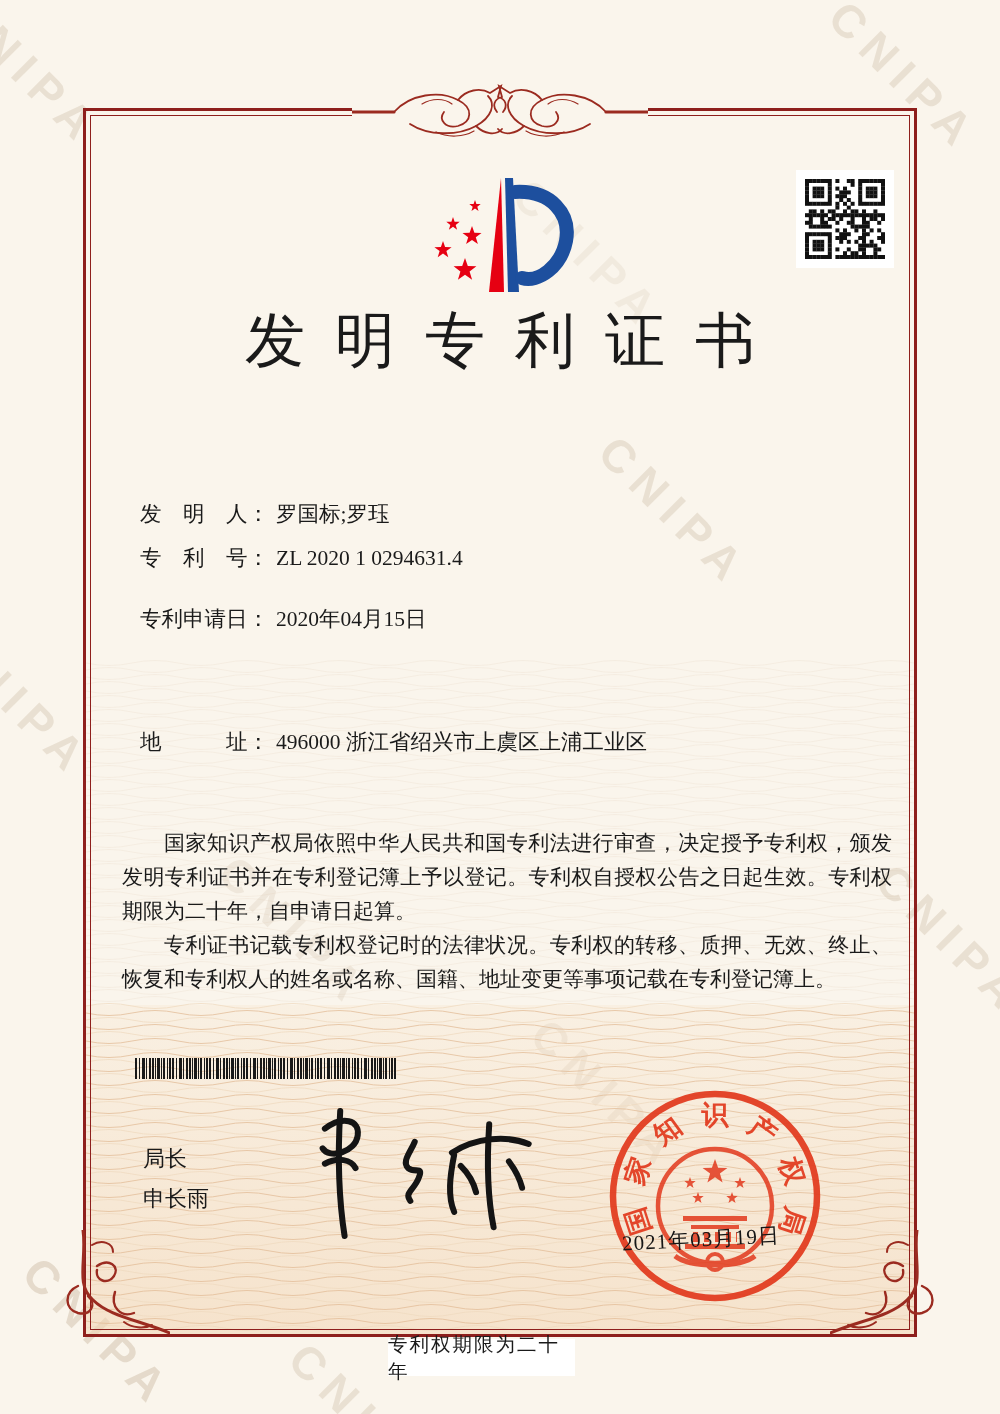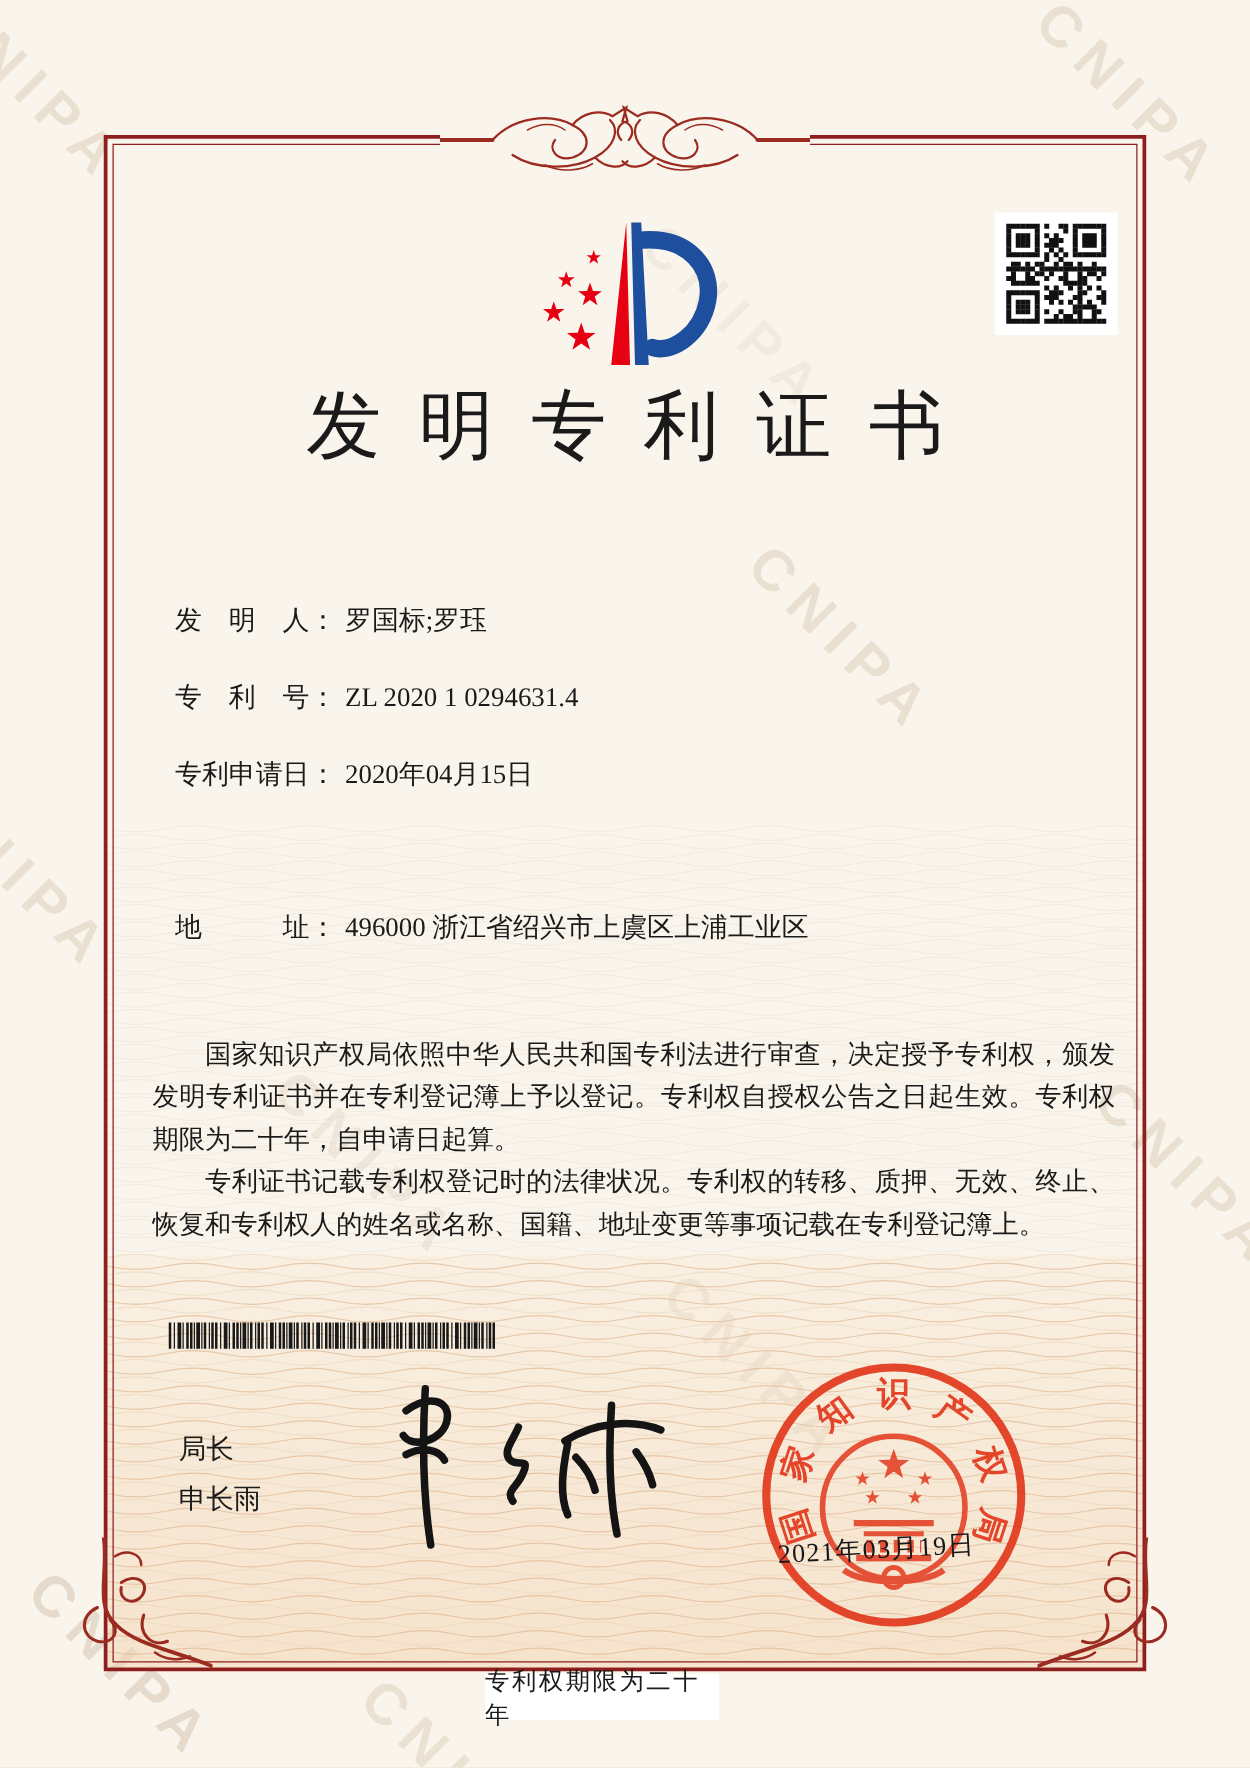--- a/index.html
+++ b/index.html
@@ -461,21 +461,21 @@
         <polygon points="16.0,75.0 18.1,81.1 24.6,81.2 19.4,85.1 21.3,91.3 16.0,87.6 10.7,91.3 12.6,85.1 7.4,81.2 13.9,81.1" fill="#e60012"></polygon>
         <polygon points="38.0,92.0 40.8,100.1 49.4,100.3 42.6,105.5 45.1,113.7 38.0,108.8 30.9,113.7 33.4,105.5 26.6,100.3 35.2,100.1" fill="#e60012"></polygon>
       </g>
     <polygon points="74,12 62,126 77,126" fill="#e60012"></polygon>
     <polygon points="78,12 86,12 92,126 81,126" fill="#1d4f9e"></polygon>
     <path d="M88,26 C124,24 144,48 139,75 C134,101 111,117 95,112" fill="none" stroke="#1d4f9e" stroke-width="14" stroke-linecap="round"></path>
   </svg>
 
   <div class="title">发明专利证书</div>
 
-  <div class="frow" style="top:481px">
+  <div class="frow" style="top:499px">
     <span>发　明　人：</span><span class="fvalue">罗国标;罗珏</span>
   </div>
   <div class="frow" style="top:543px">
     <span>专　利　号：</span><span class="fvalue">ZL 2020 1 0294631.4</span>
   </div>
   <div class="frow" style="top:604px">
     <span>专利申请日：</span><span class="fvalue">2020年04月15日</span>
   </div>
   <div class="frow" style="top:727px">
     <span>地　　　址：</span><span class="fvalue">496000 浙江省绍兴市上虞区上浦工业区</span>

